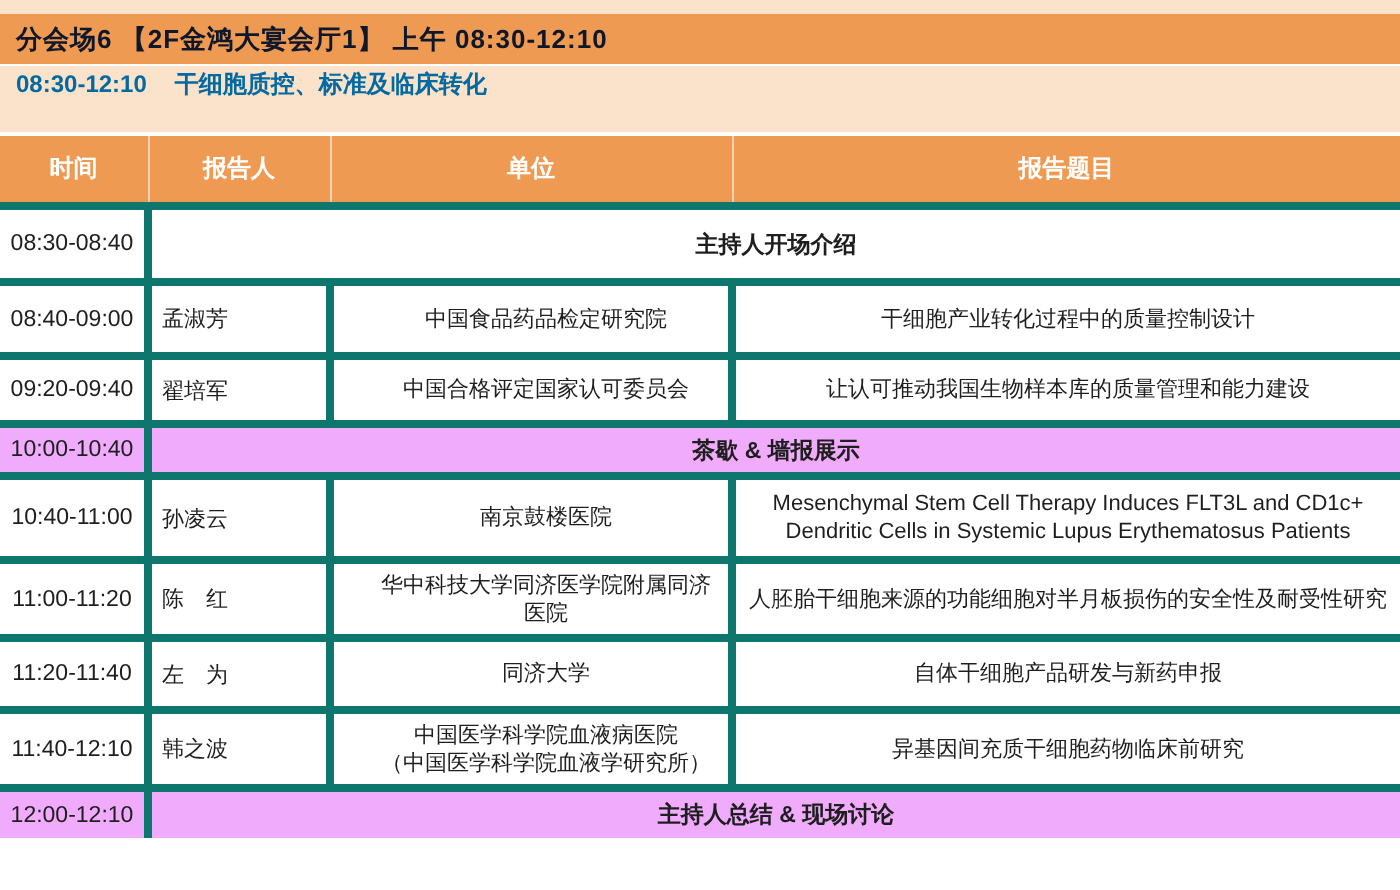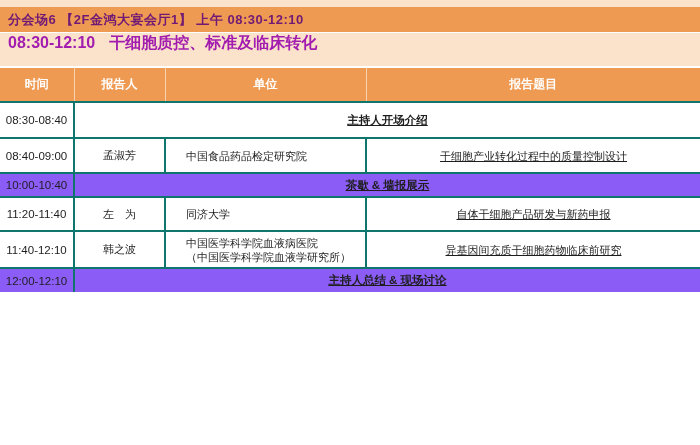--- a/index.html
+++ b/index.html
@@ -7,67 +7,67 @@
     width:700px;height:445px;
     background:#ffffff;
     font-family:"Liberation Sans","DejaVu Sans",sans-serif;
     color:#1e1e1e;
     -webkit-font-smoothing:antialiased;
   }
   .page{width:700px;height:445px;overflow:hidden;background:#fff;}
 
   .top-strip{height:7px;background:#fbe2ca;}
   .title-bar{
-    height:25px;background:#ef9a52;color:#701a75;
+    height:25px;background:#ef9a52;color:#0f172a;
     font-weight:bold;font-size:13px;line-height:25px;
     padding-left:8px;letter-spacing:0.5px;
   }
   .gap1{height:1px;background:#ffffff;}
   .session-band{
     height:33px;background:#fbe2ca;
     padding:2px 0 0 8px;box-sizing:border-box;
   }
-  .session-line{font-size:16px;font-weight:bold;line-height:15px;color:#a21caf;}
+  .session-line{font-size:12px;font-weight:bold;line-height:15px;color:#0369a1;}
   .session-line .sp{display:inline-block;width:14px;}
   .gap2{height:2px;background:#ffffff;}
 
   table.schedule{
     width:700px;border-collapse:collapse;table-layout:fixed;
     font-size:11px;
   }
   col.c-time{width:74px;}
   col.c-speaker{width:91px;}
   col.c-org{width:201px;}
   col.c-title{width:334px;}
 
   tr.head-row th{
     background:#ef9a52;color:#ffffff;font-weight:bold;
     font-size:12px;height:33px;padding:0;text-align:center;
     border:none;border-left:1px solid rgba(255,255,255,0.55);
   }
   tr.head-row th:first-child{border-left:none;}
 
   td{
-    border:2px solid #0f766e;
+    border:4px solid #0f766e;
     padding:2px 5px;vertical-align:middle;
     overflow:hidden;
   }
   td:first-child{border-left:none;}
-  td:last-child{border-right:none;text-decoration:underline;}
+  td:last-child{border-right:none;}
   tr:last-child td{border-bottom:none;}
 
   td.time{ text-align:center; font-size:11.5px; white-space:nowrap; }
-  td.speaker{ text-align:center; }
-  td.org{ text-align:left; line-height:14px;padding-left:20px; }
+  td.speaker{ text-align:left; }
+  td.org{ text-align:center; line-height:14px;padding-left:20px; }
   td.talk-title{ text-align:center; line-height:14px; }
 
   td.section{
     text-align:center;font-weight:bold;font-size:11.5px;
   }
-  tr.peach td{ background:#8b5cf6; }
+  tr.peach td{ background:#f0abfc; }
 
   
   tr.r0 td{height:30px;}  tr.r1 td{height:29px;}  tr.r2 td{height:32px;}
   tr.r3 td{height:26px;}  tr.r4 td{height:33px;}  tr.r5 td{height:18px;}
   tr.r6 td{height:34px;}  tr.r7 td{height:31px;}  tr.r8 td{height:28px;}
   tr.r9 td{height:31px;}  tr.r10 td{height:19px;}
 </style>
 </head>
 <body>
 
@@ -110,28 +110,46 @@
     </tr>
 
     <tr class="r1">
       <td class="time">08:40-09:00</td>
       <td class="speaker">孟淑芳</td>
       <td class="org">中国食品药品检定研究院</td>
       <td class="talk-title">干细胞产业转化过程中的质量控制设计</td>
     </tr>
 
 
+    <tr class="r3">
+      <td class="time">09:20-09:40</td>
+      <td class="speaker">翟培军</td>
+      <td class="org">中国合格评定国家认可委员会</td>
+      <td class="talk-title">让认可推动我国生物样本库的质量管理和能力建设</td>
+    </tr>
 
 
     <tr class="r5 peach">
       <td class="time">10:00-10:40</td>
       <td class="section" colspan="3">茶歇 &amp; 墙报展示</td>
     </tr>
 
+    <tr class="r6">
+      <td class="time">10:40-11:00</td>
+      <td class="speaker">孙凌云</td>
+      <td class="org">南京鼓楼医院</td>
+      <td class="talk-title">Mesenchymal Stem Cell Therapy Induces FLT3L and CD1c+ Dendritic Cells in Systemic Lupus Erythematosus Patients</td>
+    </tr>
 
+    <tr class="r7">
+      <td class="time">11:00-11:20</td>
+      <td class="speaker">陈　红</td>
+      <td class="org">华中科技大学同济医学院附属同济医院</td>
+      <td class="talk-title">人胚胎干细胞来源的功能细胞对半月板损伤的安全性及耐受性研究</td>
+    </tr>
 
     <tr class="r8">
       <td class="time">11:20-11:40</td>
       <td class="speaker">左　为</td>
       <td class="org">同济大学</td>
       <td class="talk-title">自体干细胞产品研发与新药申报</td>
     </tr>
 
     <tr class="r9">
       <td class="time">11:40-12:10</td>

